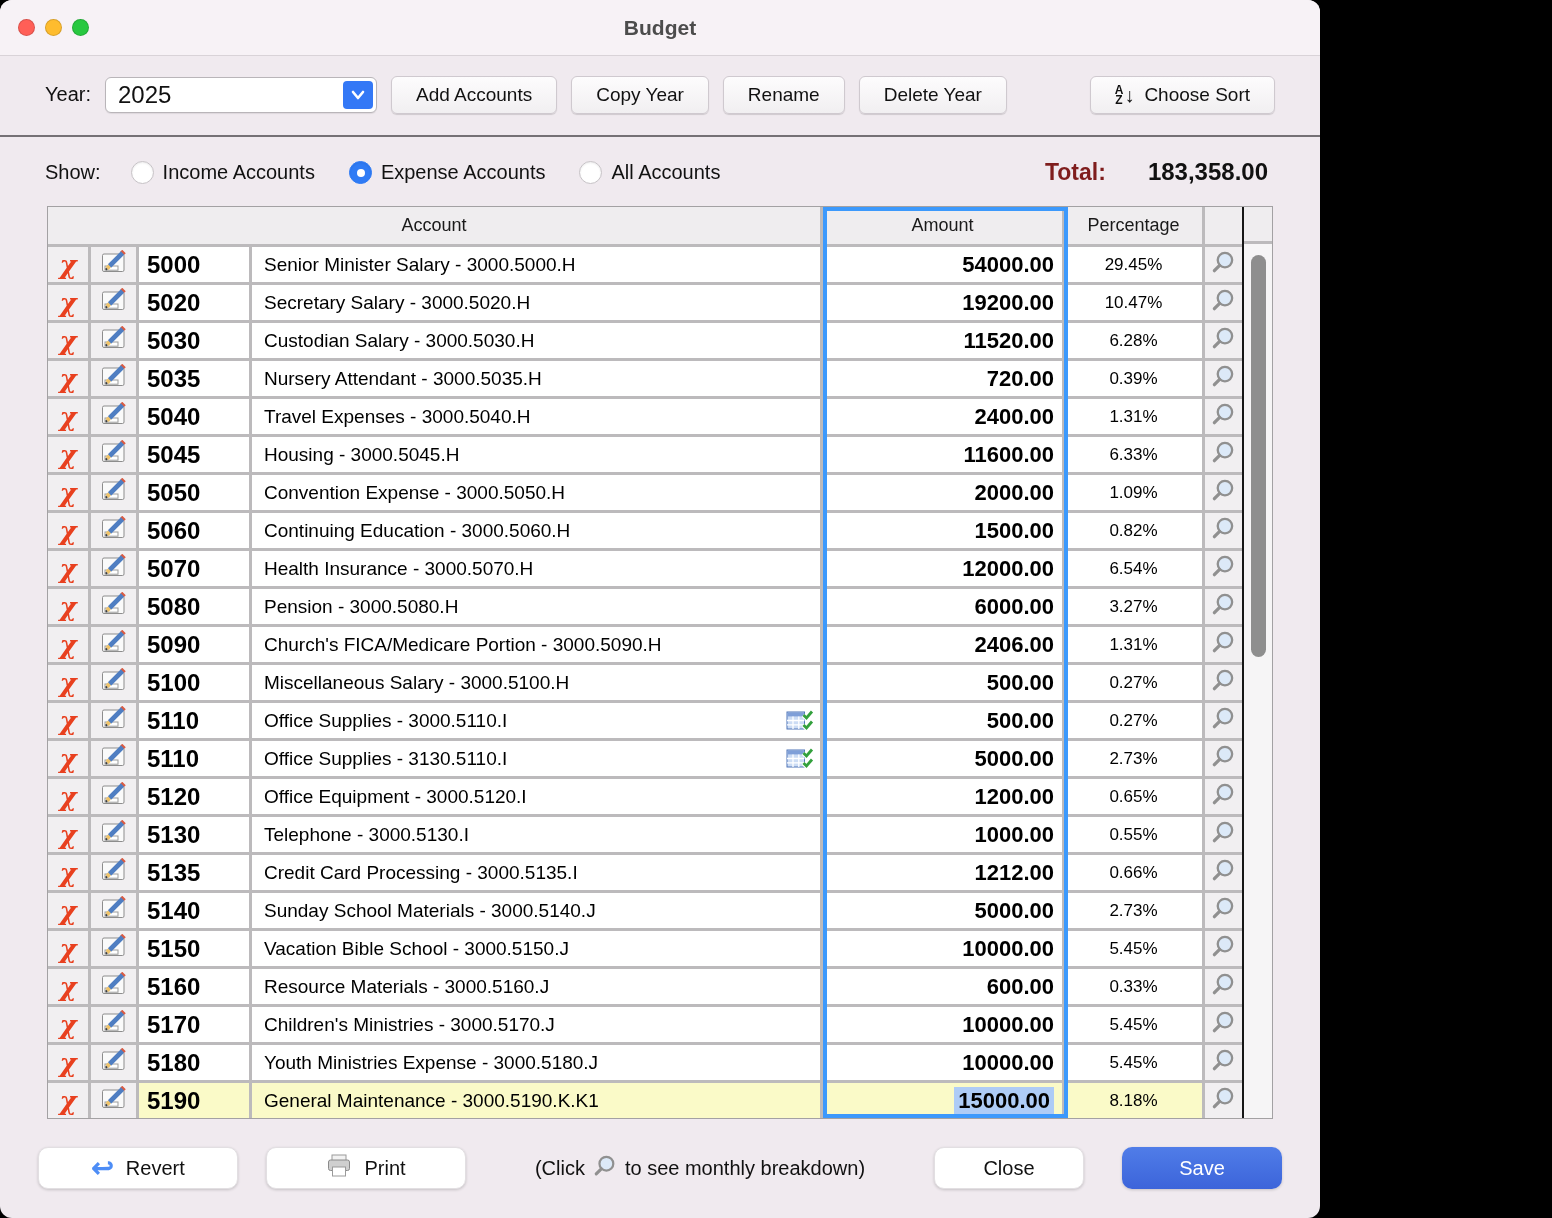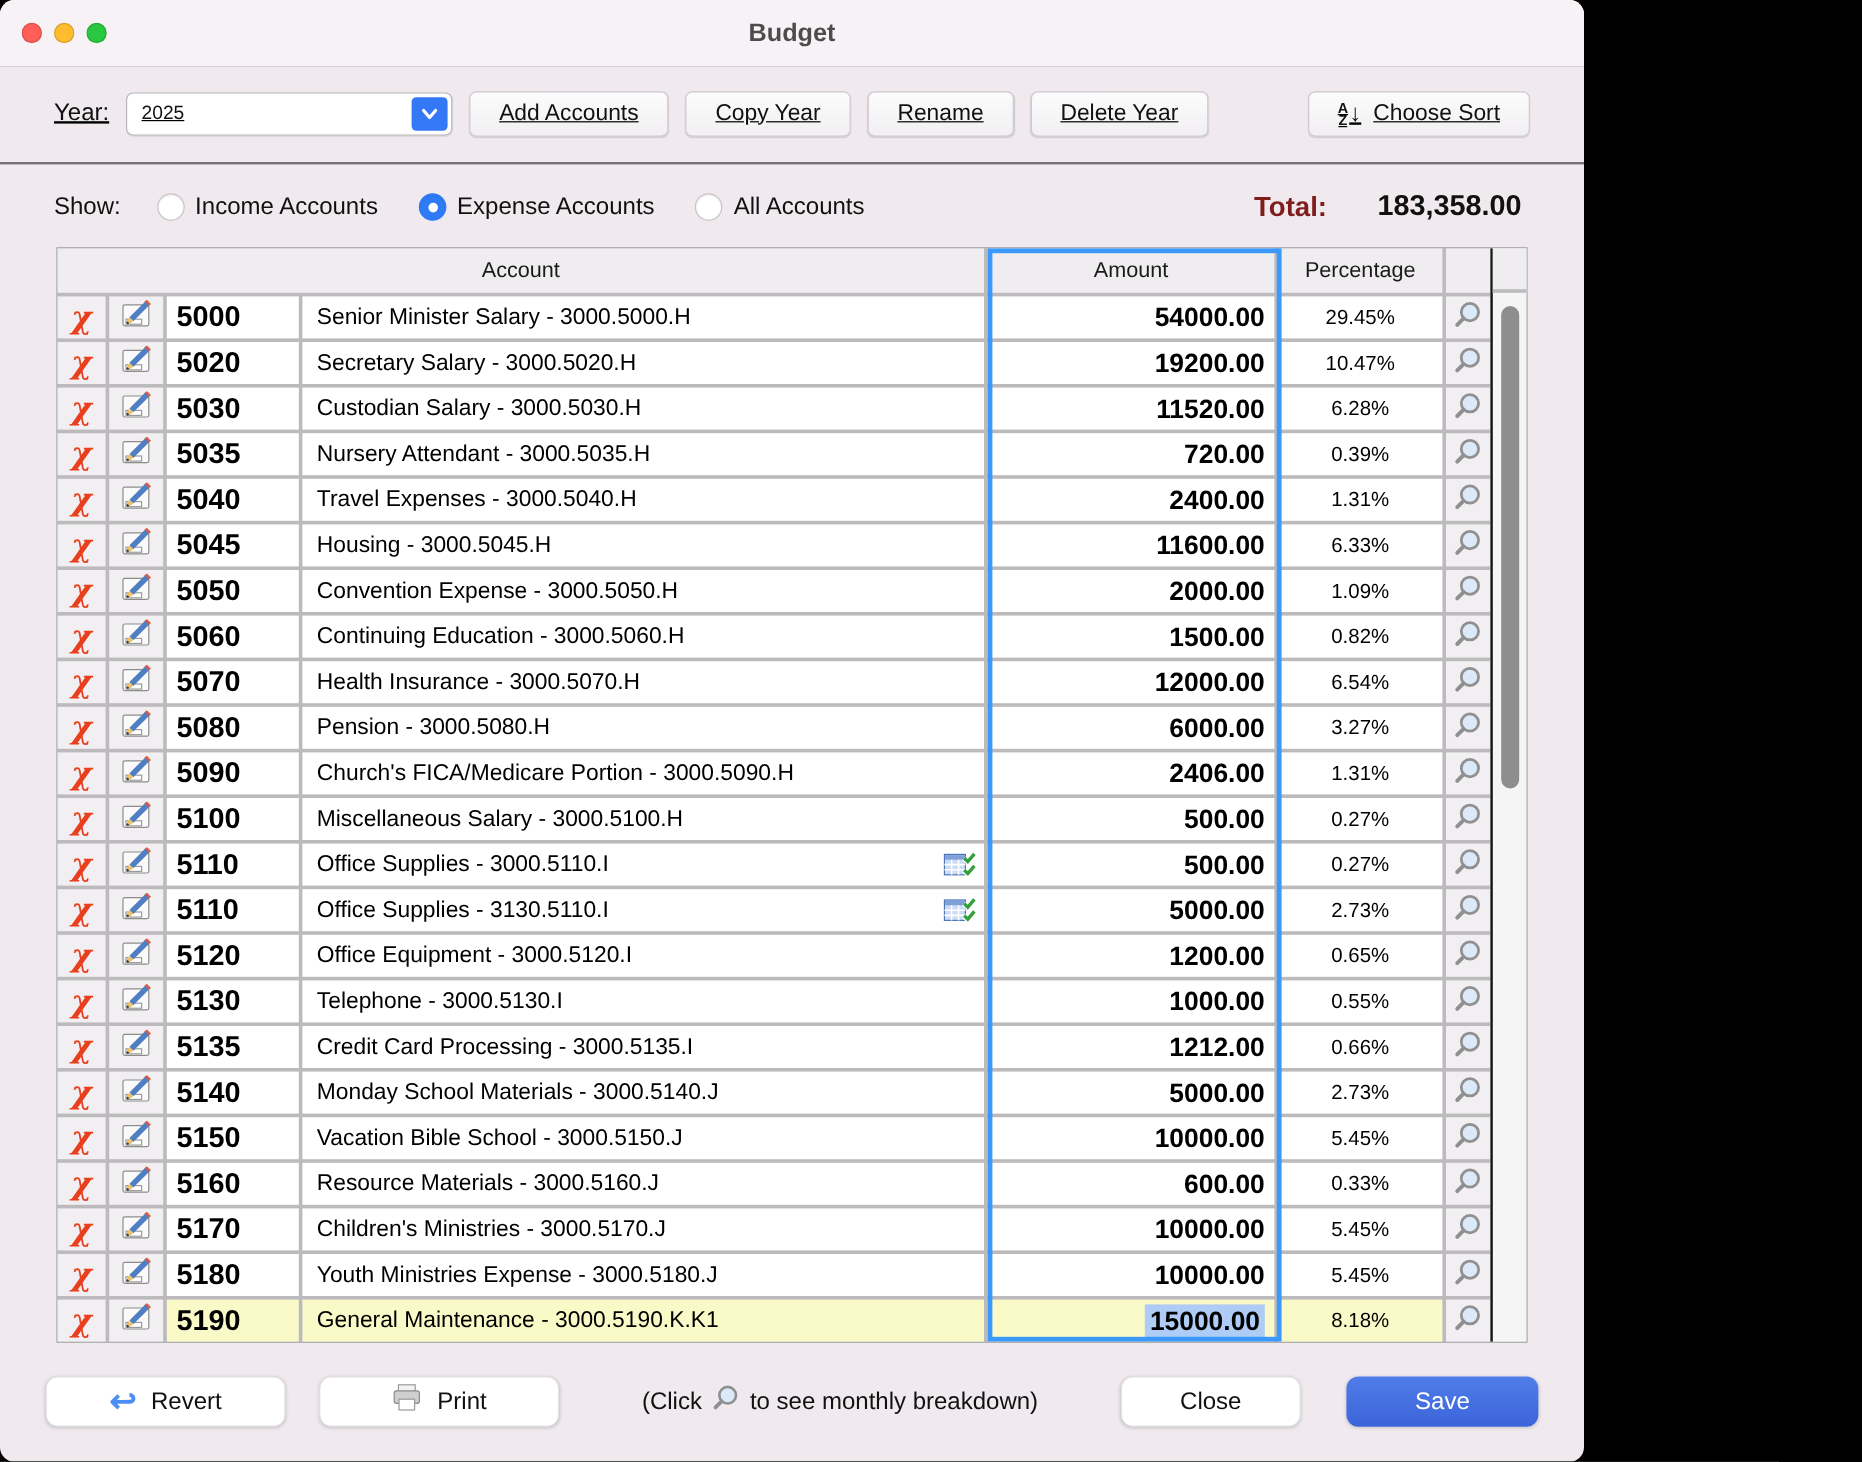--- a/index.html
+++ b/index.html
@@ -14,26 +14,26 @@
     position:relative; display:flex; align-items:center; justify-content:center;
     flex:0 0 56px;
   }
   .traffic { position:absolute; left:18px; top:0; height:100%; display:flex; align-items:center; gap:10px; }
   .tl { width:17px; height:17px; border-radius:50%; display:inline-block; border:1px solid rgba(0,0,0,.15); }
   .tl.red { background:#ff5f57; } .tl.yellow { background:#febc2e; } .tl.green { background:#28c840; }
   .title { font-size:21px; font-weight:bold; color:#4c4c4c; }
   
   .toolbar {
     flex:0 0 81px; display:flex; align-items:center; padding:0 45px 2px 45px;
-    border-bottom:2px solid #757175; gap:14px;text-decoration:underline;
+    border-bottom:2px solid #757175; gap:14px;
   }
   .lbl { font-size:20px; color:#111; }
   .popup {
     width:272px; height:36px; background:#fff; border:1px solid #b9b5b9; border-radius:6px;
-    position:relative; display:flex; align-items:center; padding-left:12px; font-size:16px; color:#111;
+    position:relative; display:flex; align-items:center; padding-left:12px; font-size:24px; color:#111;
     box-shadow:0 1px 1px rgba(0,0,0,.08); cursor:default;
   }
   .popup-btn {
     position:absolute; right:3px; top:3px; bottom:3px; width:30px; background:#3478F6;
     border-radius:4px; display:flex; align-items:center; justify-content:center;
   }
   .bevel {
     height:38px; padding:0 24px; font-size:19px; color:#111;
     background:linear-gradient(#fdfcfd,#f1eff1); border:1px solid #cfc9cf; border-radius:6px;
     box-shadow:0 1px 1px rgba(0,0,0,.14); font-family:inherit;
@@ -757,21 +757,21 @@
         <rect x="4" y="16" width="13" height="4.2" fill="#fff" stroke="#9b9b9b"></rect>
         <line x1="23" y1="1.5" x2="21" y2="3.5" stroke="#d95b43" stroke-width="5"></line>
         <line x1="21.5" y1="3" x2="8.5" y2="16" stroke="#4f7ec2" stroke-width="4.6"></line>
         <line x1="8.5" y1="16" x2="6" y2="18.5" stroke="#efc36a" stroke-width="4"></line>
         <line x1="6" y1="18.5" x2="4.8" y2="19.7" stroke="#3a3a3a" stroke-width="2"></line>
       </svg>
     </span>
   </div>
   <div class="cell cw num">5140</div>
   <div class="cell cw namec">
-    <span class="acct-name">Monday School Materials - 3000.5140.J</span>
+    <span class="acct-name">Sunday School Materials - 3000.5140.J</span>
 
   </div>
   <div class="cell cw amt">
     <span class="amt-val">5000.00</span>
   </div>
   <div class="cell cw pct">2.73%</div>
   <div class="cell icon-cell">
     <span>
       <svg width="25" height="25" viewBox="0 0 26 26">
         <circle cx="14.5" cy="10.5" r="7.5" fill="#dce9f8" stroke="#909090" stroke-width="2.4"></circle>

